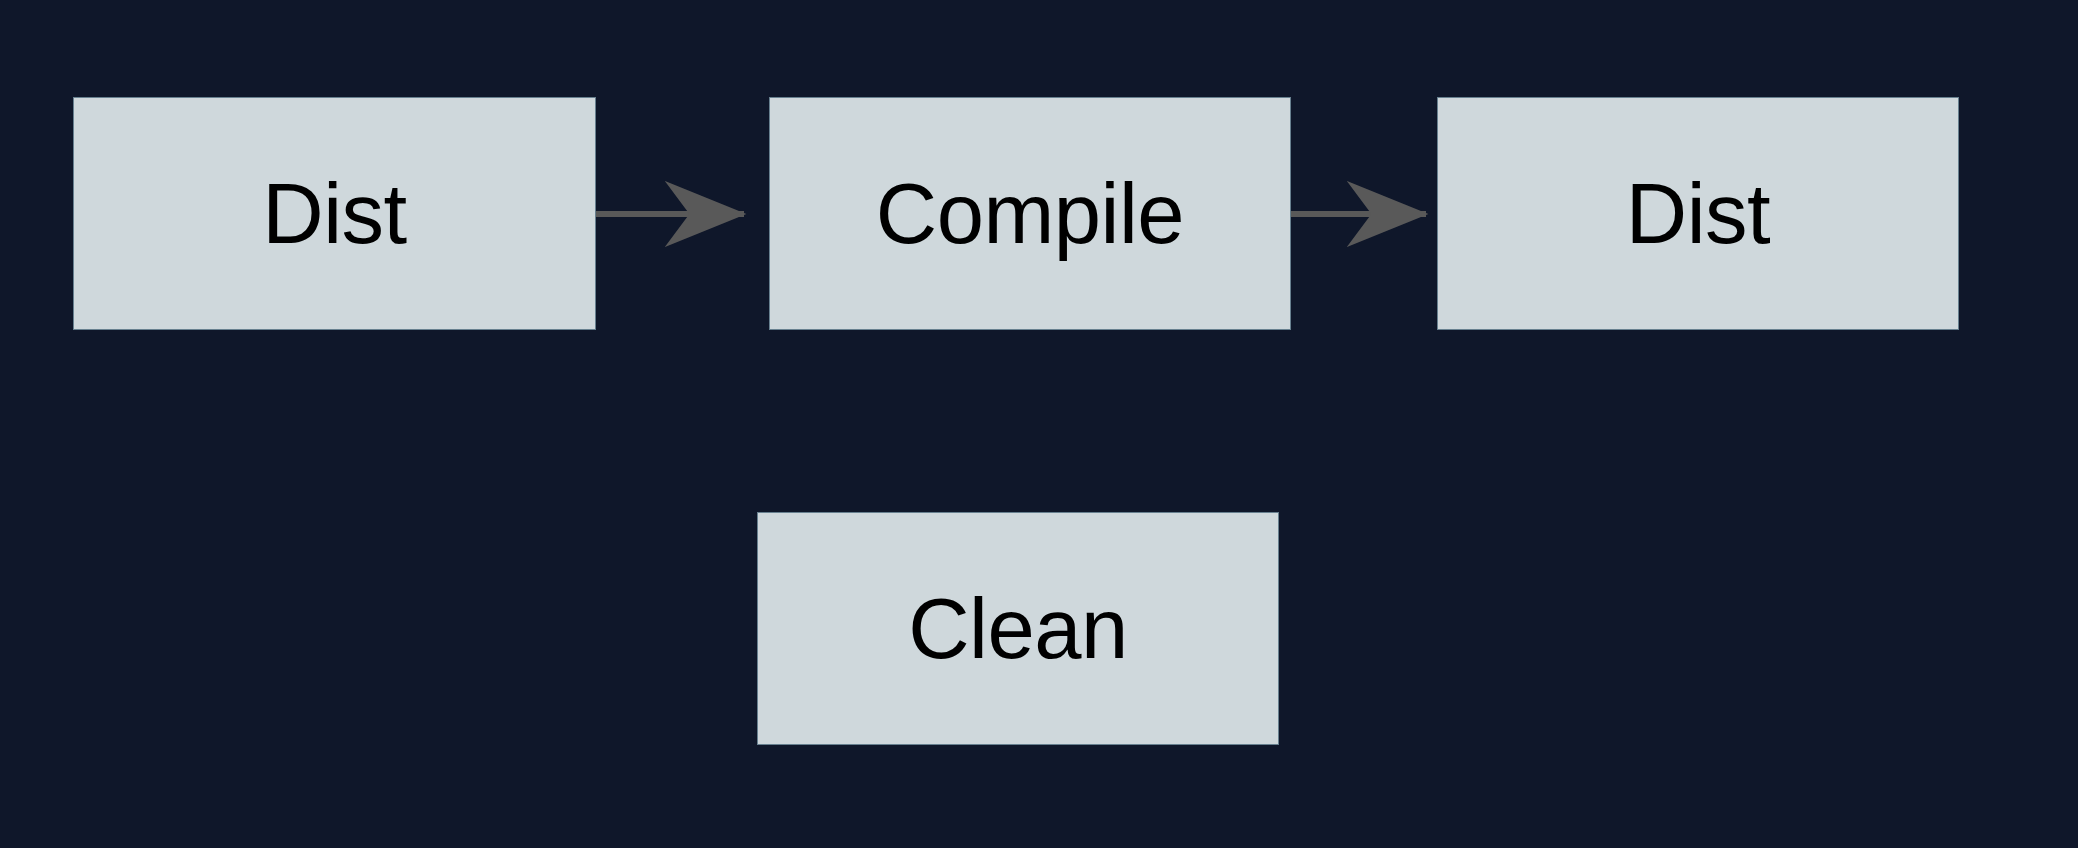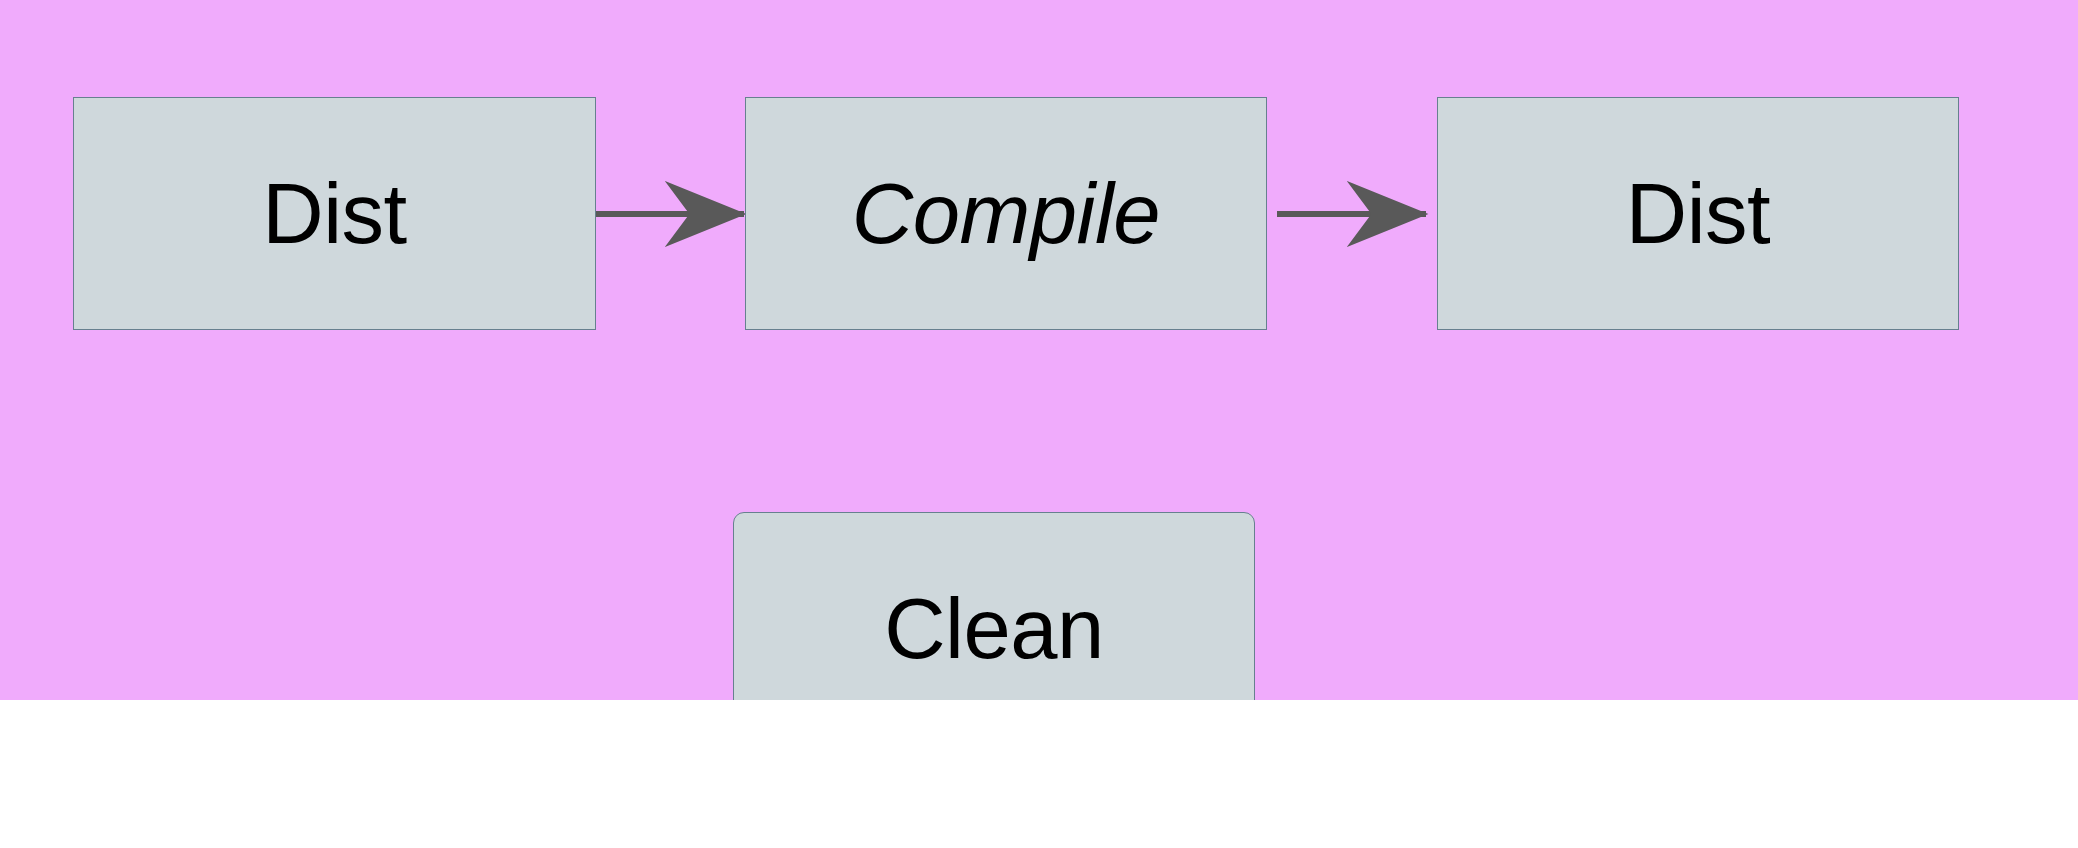--- a/index.html
+++ b/index.html
@@ -7,22 +7,22 @@
     margin: 0;
     padding: 0;
     background: #ffffff;
   }
   body {
     font-family: "Liberation Sans", "DejaVu Sans", sans-serif;
   }
   #canvas {
     position: relative;
     width: 2078px;
-    height: 700px;
-    background: #f0abfc;
+    height: 848px;
+    background: #0f172a;
     overflow: hidden;
     text-align: right;
   }
   .node {
     position: absolute;
     box-sizing: border-box;
     background: #cfd8dc;
     border: 1.6px solid #67808f;
     display: flex;
     align-items: center;
@@ -65,25 +65,25 @@
 
     <g>
       <line x1="1277" y1="214" x2="1426" y2="214" stroke="#595959" stroke-width="6" marker-end="url(#barbed-arrow)"></line>
     </g>
   </svg>
 
   <div class="node" style="left:73px; top:97px; width:523px; height:233px;">
     <span class="node-label">Dist</span>
   </div>
 
-  <div class="node" style="left:745px; top:97px; width:522px; height:233px;font-style:italic;">
+  <div class="node" style="left:769px; top:97px; width:522px; height:233px;">
     <span class="node-label">Compile</span>
   </div>
 
   <div class="node" style="left:1437px; top:97px; width:522px; height:233px;">
     <span class="node-label">Dist</span>
   </div>
 
-  <div class="node" style="left:733px; top:512px; width:522px; height:233px;border-radius:11px;">
+  <div class="node" style="left:757px; top:512px; width:522px; height:233px;">
     <span class="node-label">Clean</span>
   </div>
 
 </div>
 
 </body></html>

